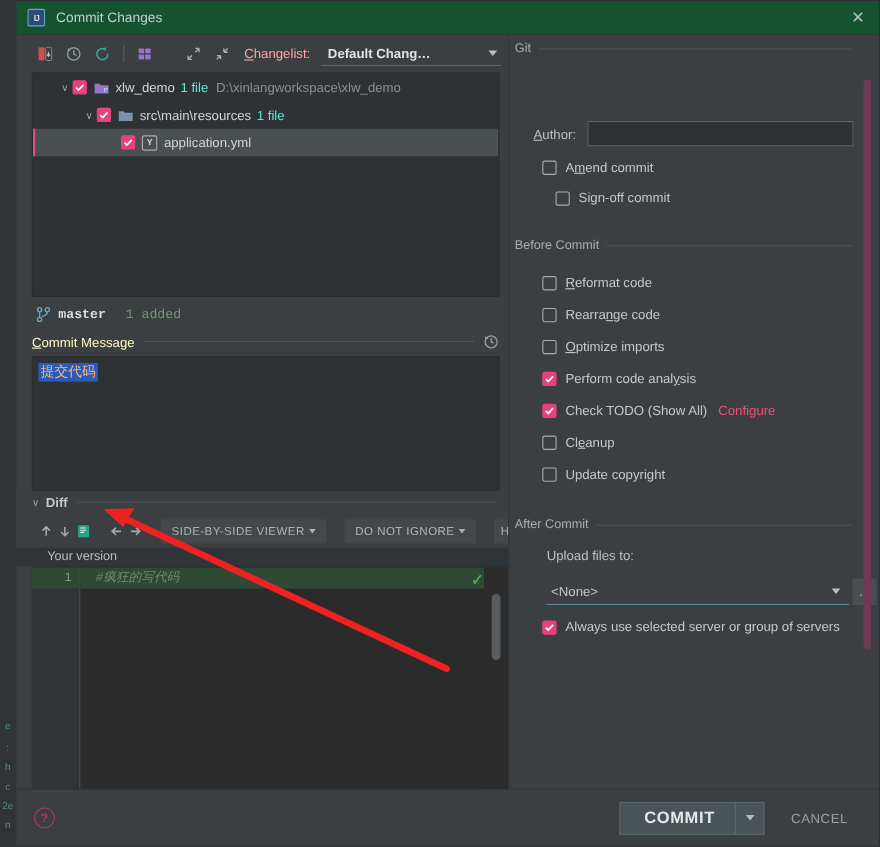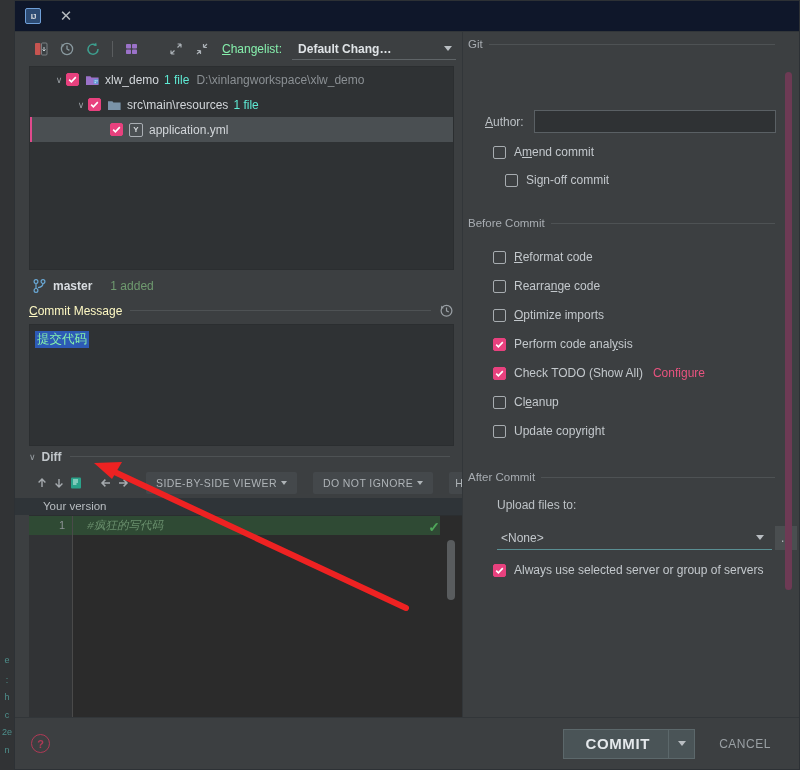--- a/index.html
+++ b/index.html
@@ -30,21 +30,21 @@
   #dialog {
     position: absolute; left: 14px; top: 0;
     width: 786px; height: 770px;
     background: #3c3f41;
     border: 1px solid #2d3135;
     display: flex; flex-direction: column;
   }
 
   
   #titlebar {
-    height: 31px; background: #0f172a;
+    height: 31px; background: #14532d;
     display: flex; align-items: center;
     padding: 0 4px 0 10px;
     border-bottom: 1px solid #323639;
     flex: 0 0 31px;
   }
   #app-icon {
     width: 16px; height: 16px; margin-right: 10px;
     border: 1px solid #6f9fd8; border-radius: 2px;
     background: #2d4b73;
     font-size: 8px; font-weight: bold; color: #d6d9dd;
@@ -74,21 +74,21 @@
   .tb-btn {
     width: 24px; height: 24px; display: flex;
     align-items: center; justify-content: center; cursor: pointer;
     border-radius: 3px;
   }
   .tb-sep {
     width: 1px; height: 16px; background: #5a5d5f; margin: 0 5px;
   }
   .tb-gap { width: 16px; }
   #changelist-label {
-    font-size: 12px; color: #86efac; margin-left: 6px; margin-right: 8px;
+    font-size: 12px; color: #fca5a5; margin-left: 6px; margin-right: 8px;
     white-space: nowrap;
   }
   #changelist-label u { text-decoration: underline; }
   #changelist-combo {
     flex: 1; height: 22px; display: flex; align-items: center;
     padding: 0 4px 0 6px; min-width: 0;
     border-bottom: 1px solid #5f6467;
     cursor: pointer;
     gap: 40px;
   }
@@ -141,41 +141,42 @@
   }
   .t-name { color: #d2d6da; }
   .t-meta { color: #5eead4; margin-left: 5px; }
   .t-path { color: #8b9094; margin-left: 7px; }
 
   
   #branch-row {
     height: 28px; display: flex; align-items: center;
     padding-left: 18px; font-size: 12px; flex: 0 0 28px;
     margin-top: 2px;
+    font-family: Liberation Mono, monospace;
   }
   #branch-name { color: #d9dde1; font-weight: bold; margin-left: 7px; }
   #branch-added { color: #6f9a6f; margin-left: 18px; }
 
   
   #cm-head {
     display: flex; align-items: center; padding: 0 8px 0 14px;
     height: 22px; flex: 0 0 22px;
   }
   #cm-label { font-size: 12px; color: #fef9c3; white-space: nowrap; }
   #cm-label u { text-decoration: underline; }
   #cm-rule { flex: 1; height: 1px; background: #4e5254; margin: 0 8px; }
   #cm-hist { width: 15px; height: 15px; cursor: pointer; }
   #cm-box {
     margin: 2px 8px 0 14px; background: #2f3234;
     border: 1px solid #2b2e30;
     height: 122px; padding: 4px 5px; position: relative;
     flex: 0 0 122px;
   }
   #cm-text {
-    display: inline-block; background: #2d5ab5; color: #86efac;
+    display: inline-block; background: #2d5ab5; color: #fdba74;
     font-size: 12.5px; padding: 1px 2px; line-height: 15px;
   }
 
   
   #diff-head {
     display: flex; align-items: center; padding: 0 12px 0 14px;
     height: 22px; flex: 0 0 22px; background: #3c3f41;
   }
   #diff-twisty { color: #9aa0a5; font-size: 9px; margin-right: 6px; }
   #diff-label { font-size: 12px; color: #c2c7cb; font-weight: bold; }
@@ -352,20 +353,21 @@
     <div class="bg-glyph" style="top:710px">c</div>
     <div class="bg-glyph" style="top:727px">2e</div>
     <div class="bg-glyph" style="top:745px">n</div>
   </div>
 </div>
 
 <div id="dialog">
 
   <div id="titlebar">
     <div id="app-icon">IJ</div>
+    <div id="title-text">Commit Changes</div>
     <div id="close-btn">✕</div>
   </div>
 
   <div id="body-wrap">
 
     <div id="left-col">
 
       <div id="toolbar">
         <div class="tb-btn">
           <svg width="16" height="16" viewBox="0 0 16 16">

